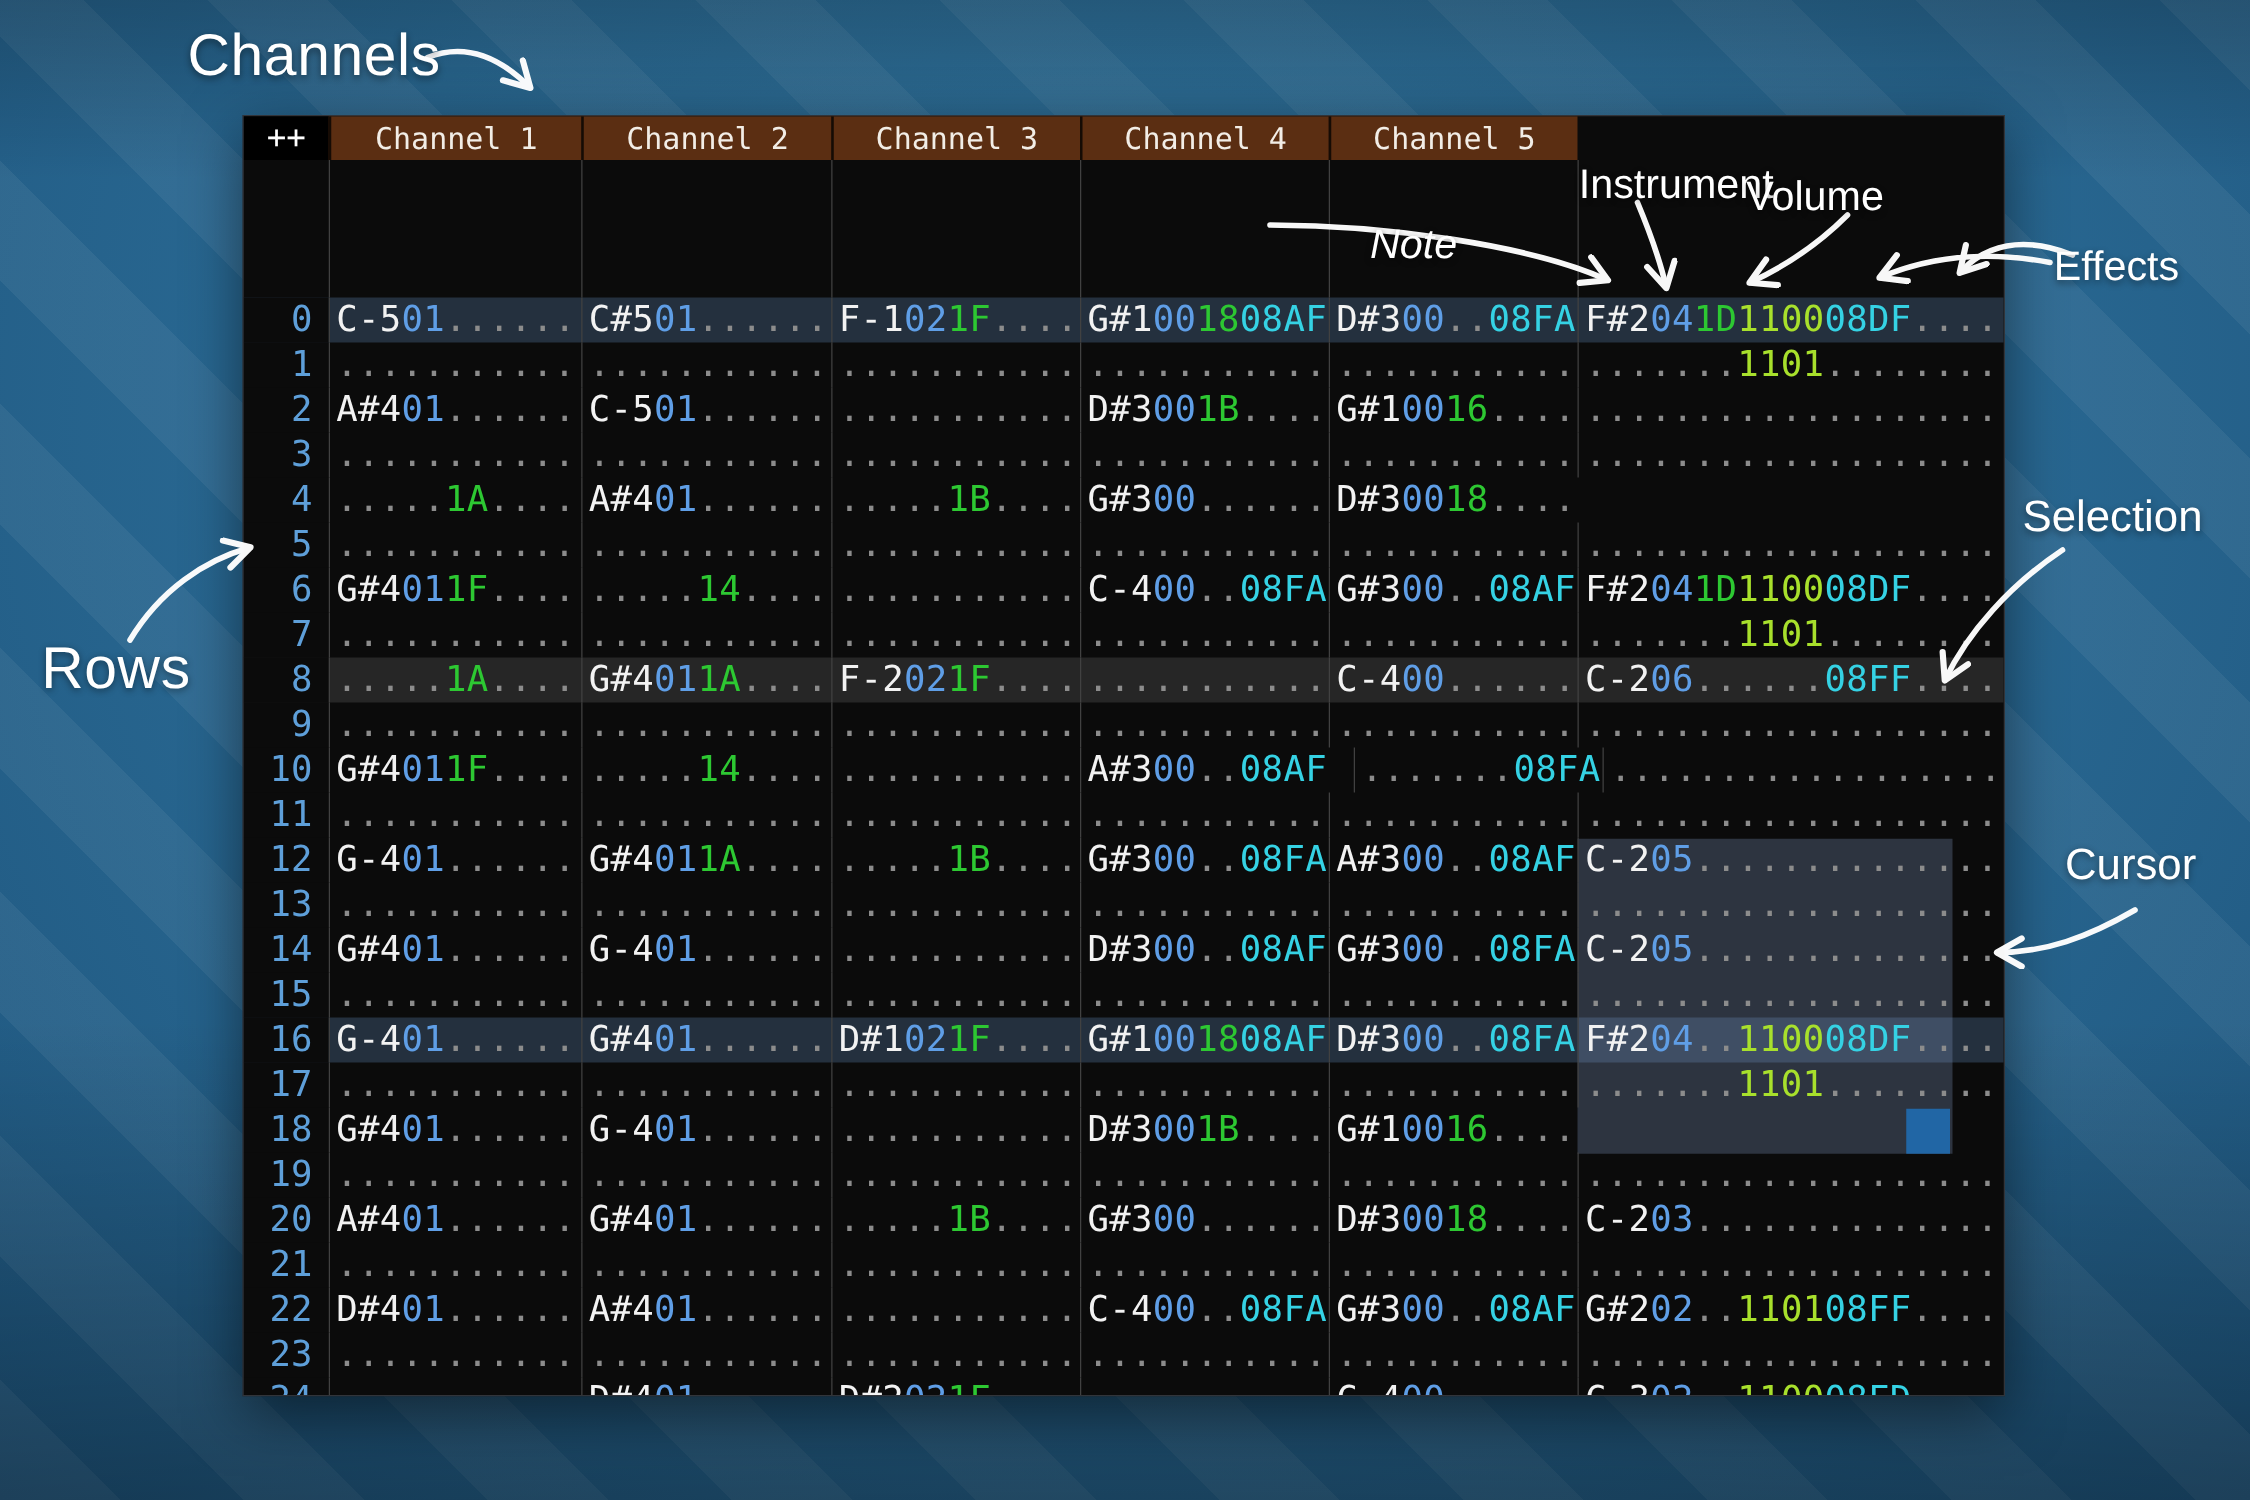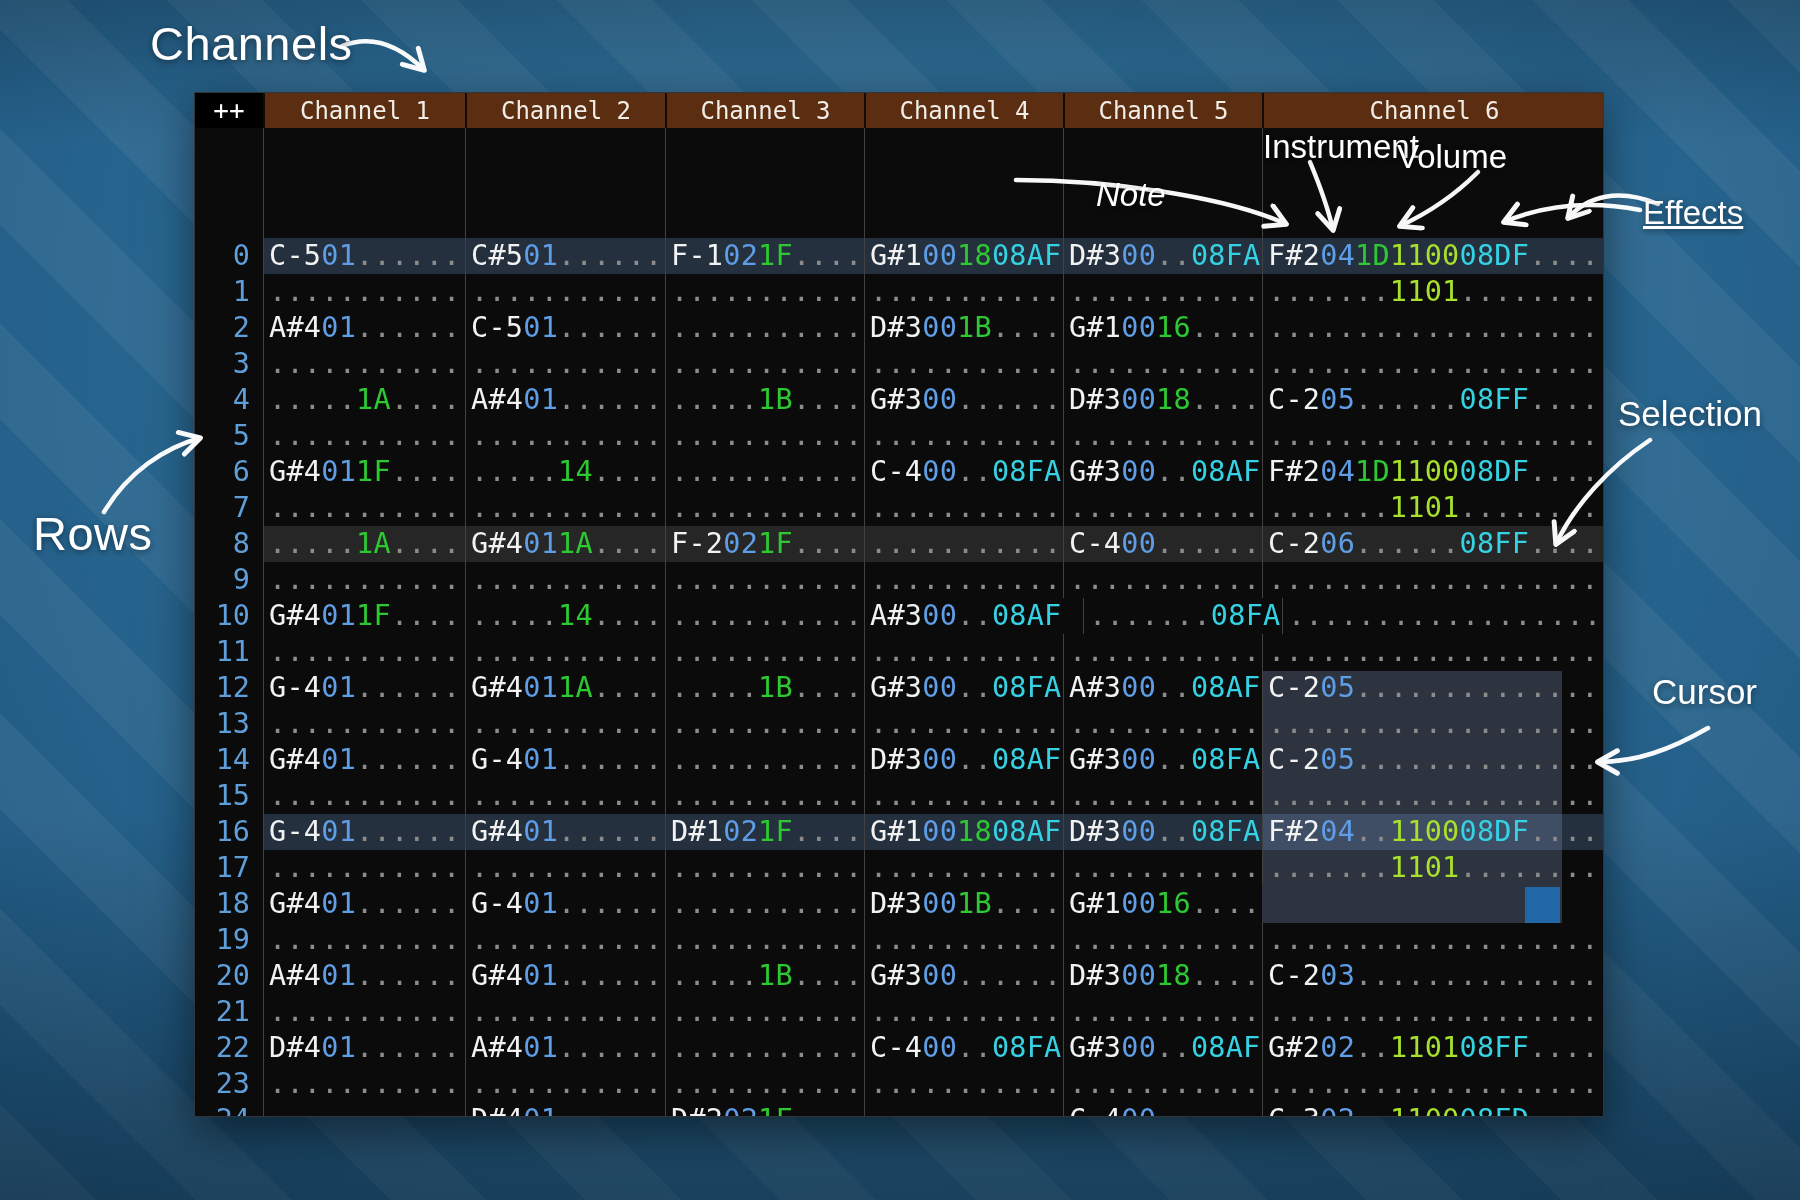--- a/index.html
+++ b/index.html
@@ -72,21 +72,20 @@
 <body>
 
 <div class="window">
   <div class="hdr">
     <div class="corner">++</div>
   <div class="chname" style="width: 202px;">Channel 1</div>
       <div class="chname" style="width: 200px;">Channel 2</div>
       <div class="chname" style="width: 199px;">Channel 3</div>
       <div class="chname" style="width: 199px;">Channel 4</div>
       <div class="chname" style="width: 199px;">Channel 5</div>
-      <div class="chname" style="width: 343px;">Channel 6</div>
     </div>
   <div class="gap">
     <div class="g0"></div>
   <div class="gc" style="width: 202px;"></div>
       <div class="gc" style="width: 200px;"></div>
       <div class="gc" style="width: 199px;"></div>
       <div class="gc" style="width: 199px;"></div>
       <div class="gc" style="width: 199px;"></div>
       <div class="gc" style="width: 343px;"></div>
     </div>
@@ -129,21 +128,20 @@
         <div class="cell" style="width: 199px;"><span class="seg d">...........</span></div>
         <div class="cell" style="width: 343px;"><span class="seg d">...................</span></div>
       </div>
       <div class="row">
         <div class="rownum">4</div>
         <div class="cell" style="width: 202px;"><span class="seg d">.....</span><span class="seg v">1A</span><span class="seg d">....</span></div>
         <div class="cell" style="width: 200px;"><span class="seg n">A#4</span><span class="seg i">01</span><span class="seg d">......</span></div>
         <div class="cell" style="width: 199px;"><span class="seg d">.....</span><span class="seg v">1B</span><span class="seg d">....</span></div>
         <div class="cell" style="width: 199px;"><span class="seg n">G#3</span><span class="seg i">00</span><span class="seg d">......</span></div>
         <div class="cell" style="width: 199px;"><span class="seg n">D#3</span><span class="seg i">00</span><span class="seg v">18</span><span class="seg d">....</span></div>
-        <div class="cell" style="width: 343px;"><span class="seg n">C-2</span><span class="seg i">05</span><span class="seg d">......</span><span class="seg c">08FF</span><span class="seg d">....</span></div>
       </div>
       <div class="row">
         <div class="rownum">5</div>
         <div class="cell" style="width: 202px;"><span class="seg d">...........</span></div>
         <div class="cell" style="width: 200px;"><span class="seg d">...........</span></div>
         <div class="cell" style="width: 199px;"><span class="seg d">...........</span></div>
         <div class="cell" style="width: 199px;"><span class="seg d">...........</span></div>
         <div class="cell" style="width: 199px;"><span class="seg d">...........</span></div>
         <div class="cell" style="width: 343px;"><span class="seg d">...................</span></div>
       </div>
@@ -318,21 +316,21 @@
         <div class="cell" style="width: 343px;"><span class="seg n">C-3</span><span class="seg i">02</span><span class="seg d">..</span><span class="seg y">1100</span><span class="seg c">08FD</span><span class="seg d">....</span></div>
       </div>
     </div>
 </div>
 
 <div class="ann big" style="left:150px; top:16px;">Channels</div>
 <div class="ann big" style="left:33px;  top:506px;">Rows</div>
 <div class="ann sm" style="left:1096px;top:176px;font-style:italic;">Note</div>
 <div class="ann sm" style="left:1263px;top:128px;">Instrument</div>
 <div class="ann sm" style="left:1397px;top:138px;">Volume</div>
-<div class="ann sm" style="left:1643px;top:194px;text-decoration:underline;">Effects</div>
+<div class="ann sm" style="left:1643px;top:194px;">Effects</div>
 <div class="ann sm" style="left:1618px;top:394px;font-size:35px;">Selection</div>
 <div class="ann sm" style="left:1652px;top:672px;font-size:35px;">Cursor</div>
 
 <svg id="arrows" width="1800" height="1200" viewBox="0 0 1800 1200">
   <defs>
     <marker id="ah" markerWidth="6.6" markerHeight="6.6" refX="5" refY="3" orient="auto" markerUnits="strokeWidth">
       <path d="M0.7,0.5 L5.1,3 L0.7,5.5" fill="none" stroke="#ffffff" stroke-width="1.1" stroke-linecap="round" stroke-linejoin="round"></path>
     </marker>
   </defs>
   <g fill="none" stroke="#ffffff" stroke-width="4.5" stroke-linecap="round" opacity="0.97">

